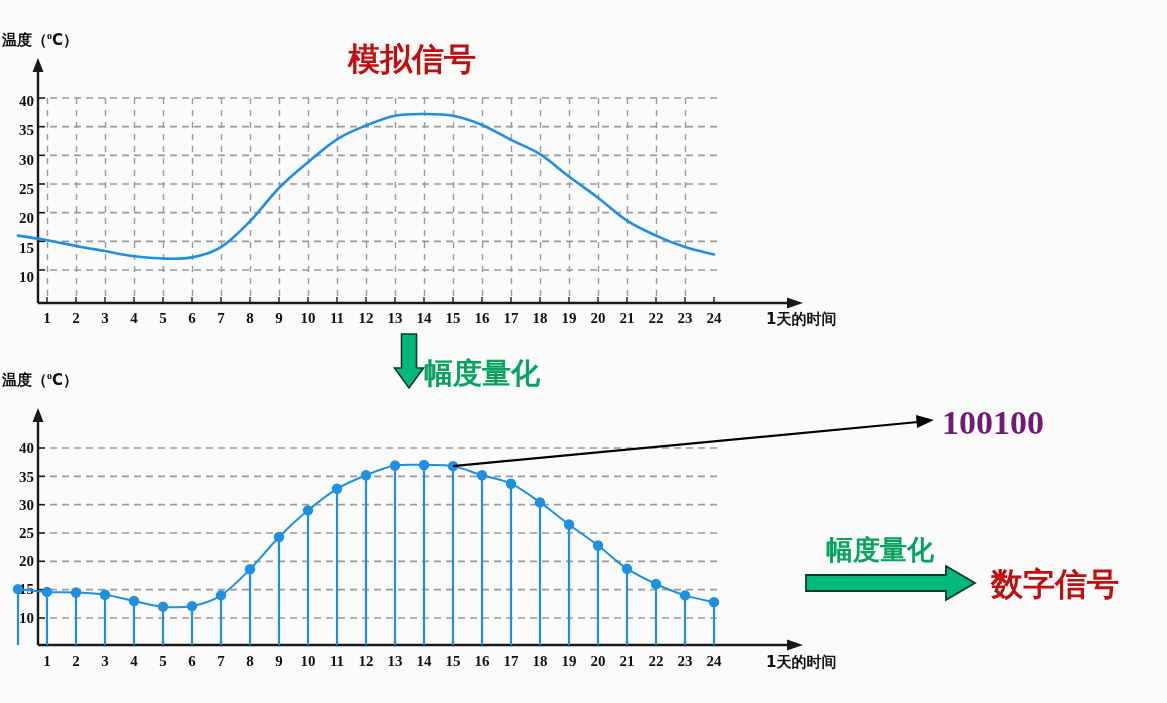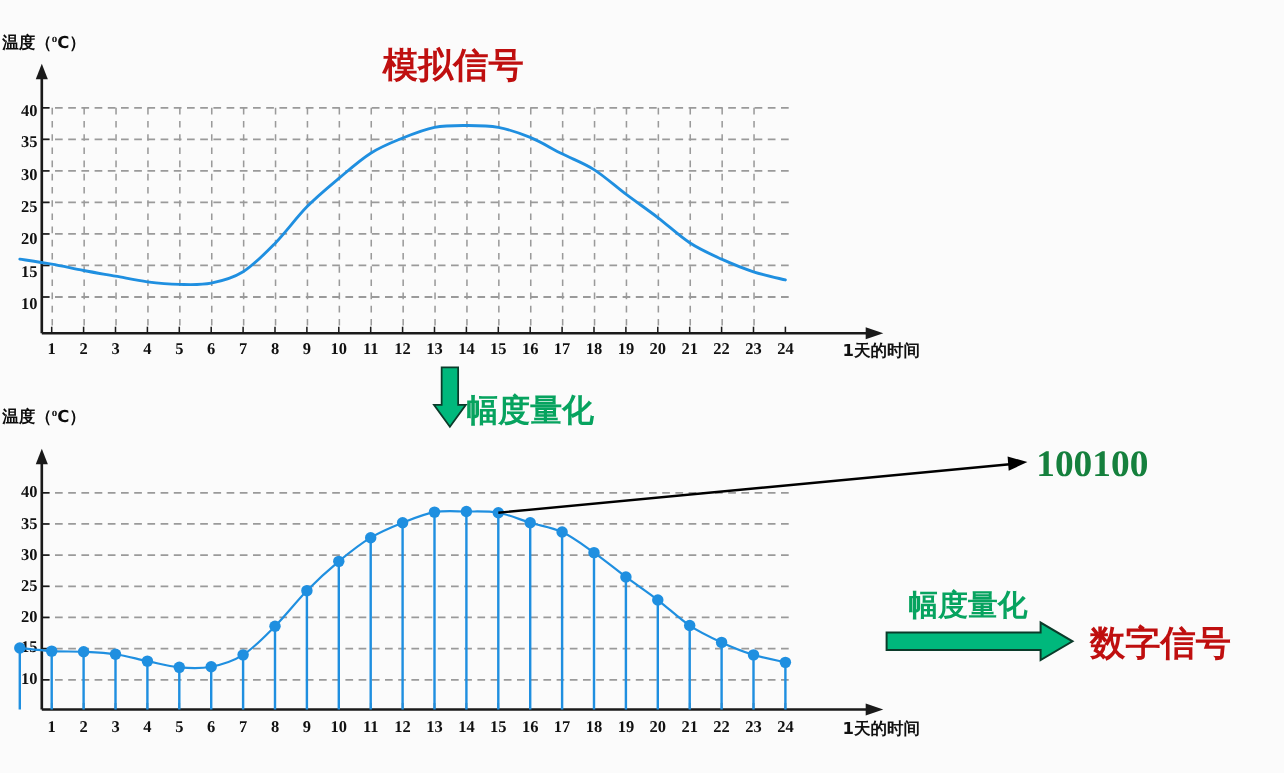--- a/index.html
+++ b/index.html
@@ -27,21 +27,21 @@
     text-align:center;width:22px;font-family:"Liberation Serif",serif;
   }
   .xaxis-name{
     position:absolute;font-size:15px;font-weight:bold;color:#111;
     white-space:nowrap;font-family:"Liberation Serif",serif;
   }
   .label-red{color:#bf0f0f;}
   .label-green{color:#07a35f;}
   .big-bits{
     position:absolute;font-family:"Liberation Serif",serif;
-    font-weight:bold;font-size:34px;color:#15803d;white-space:nowrap;
+    font-weight:bold;font-size:34px;color:#701a75;white-space:nowrap;
   }
   .cjk{font-family:"DejaVu Sans","Liberation Sans",sans-serif;}
   svg{position:absolute;left:0;top:0;}
 </style>
 </head>
 <body>
 
 <div id="frame">
 
   <div class="axis-title" style="left:2px;top:30px;">

